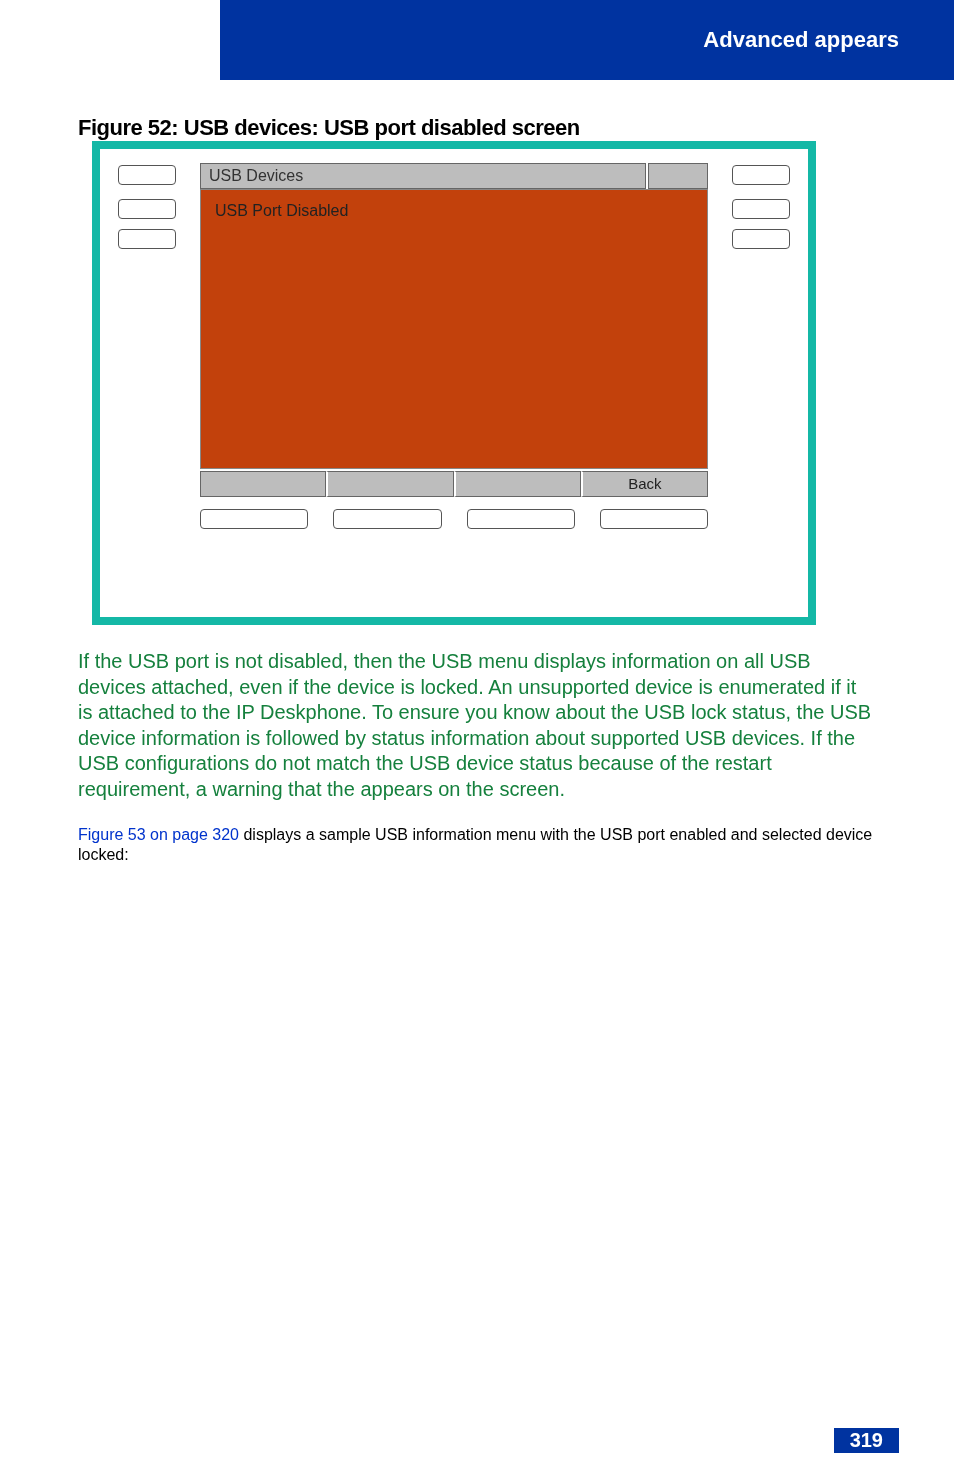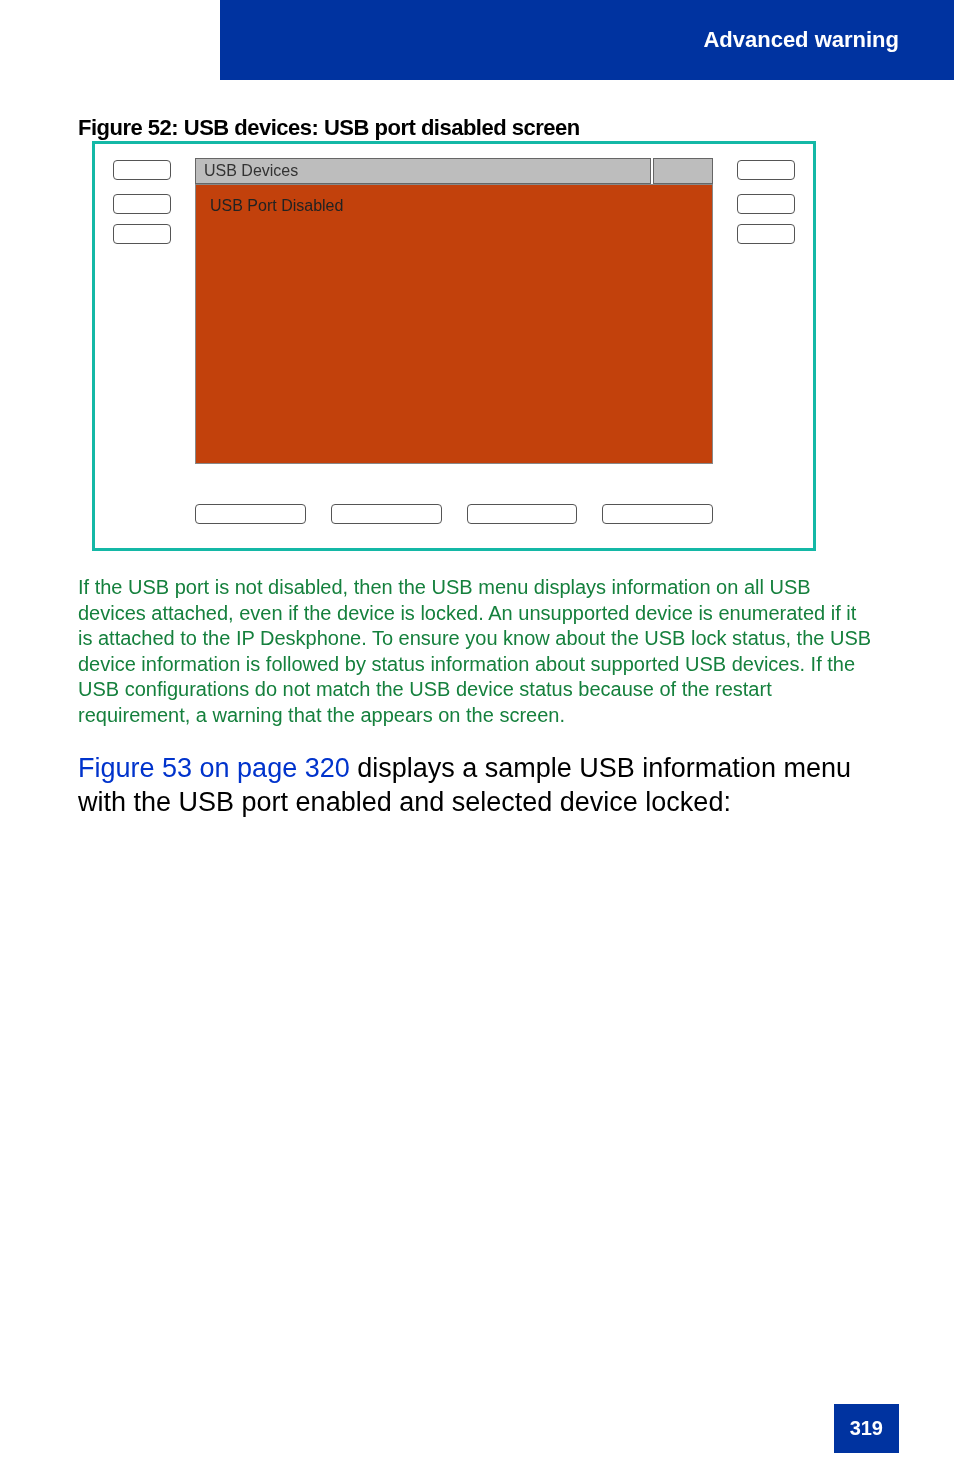--- a/index.html
+++ b/index.html
@@ -36,23 +36,23 @@
       top: 115px;
       left: 78px;
       right: 78px;
     }
     .figure-caption {
       font-size: 22px;
       font-weight: bold;
       letter-spacing: -0.5px;
     }
     .screen-box {
-      border: 3px solid #14b8a6;
+      border: 8px solid #14b8a6;
       width: 724px;
-      height: 410px;
+      height: 484px;
       margin-left: 14px;
       position: relative;
       background: #ffffff;
     }
     .side-key {
       position: absolute;
       border: 1.5px solid #555;
       border-radius: 4px;
       width: 58px;
       height: 20px;
@@ -139,43 +139,43 @@
       background: #fff;
     }
     .paragraph {
       margin-top: 24px;
       font-size: 20px;
       line-height: 1.28;
       color: #15803d;
     }
     .paragraph2 {
       margin-top: 22px;
-      font-size: 27px;
+      font-size: 16px;
       line-height: 1.28;
       color: #000;
     }
     .link-text {
       color: #0033cc;
     }
     .page-num {
       position: absolute;
       bottom: 22px;
       right: 55px;
       background: #0033a0;
       color: #fff;
       font-size: 20px;
       font-weight: bold;
-      padding: 13px 16px;
+      padding: 1px 16px;
     }
   </style>
 </head>
 <body>
 
 <div class="top-bar">
-  <span class="top-bar-text">Advanced warning</span>
+  <span class="top-bar-text">Advanced appears</span>
 </div>
 
 <div class="content">
 
   <div class="figure-caption">Figure 52: USB devices: USB port disabled screen</div>
 
   <div class="screen-box">
 
     <div class="side-key left sk1"></div>
     <div class="side-key left sk2"></div>
@@ -186,20 +186,26 @@
 
     <div class="header-row">
       <div class="header-main">USB Devices</div>
       <div class="header-small"></div>
     </div>
 
     <div class="body-area">
       <div class="body-text">USB Port Disabled</div>
     </div>
 
+    <div class="softkey-row">
+      <div class="softkey"></div>
+      <div class="softkey"></div>
+      <div class="softkey"></div>
+      <div class="softkey">Back</div>
+    </div>
 
     <div class="bottom-keys">
       <div class="bottom-key"></div>
       <div class="bottom-key"></div>
       <div class="bottom-key"></div>
       <div class="bottom-key"></div>
     </div>
 
   </div>
 

